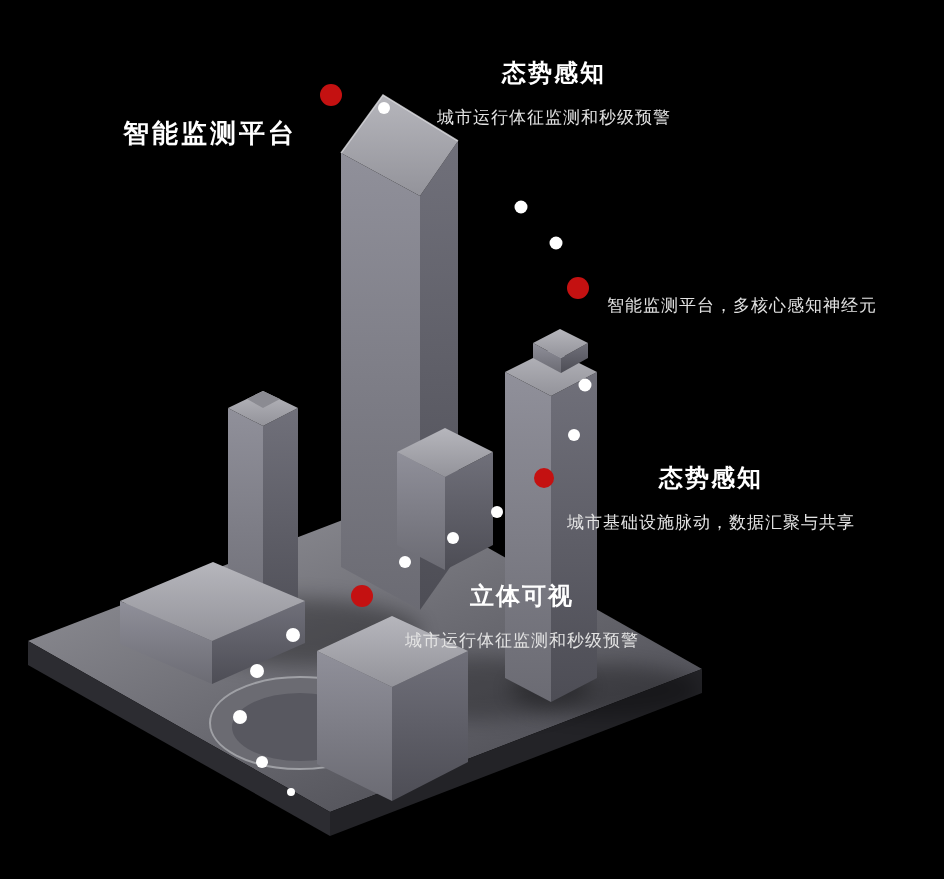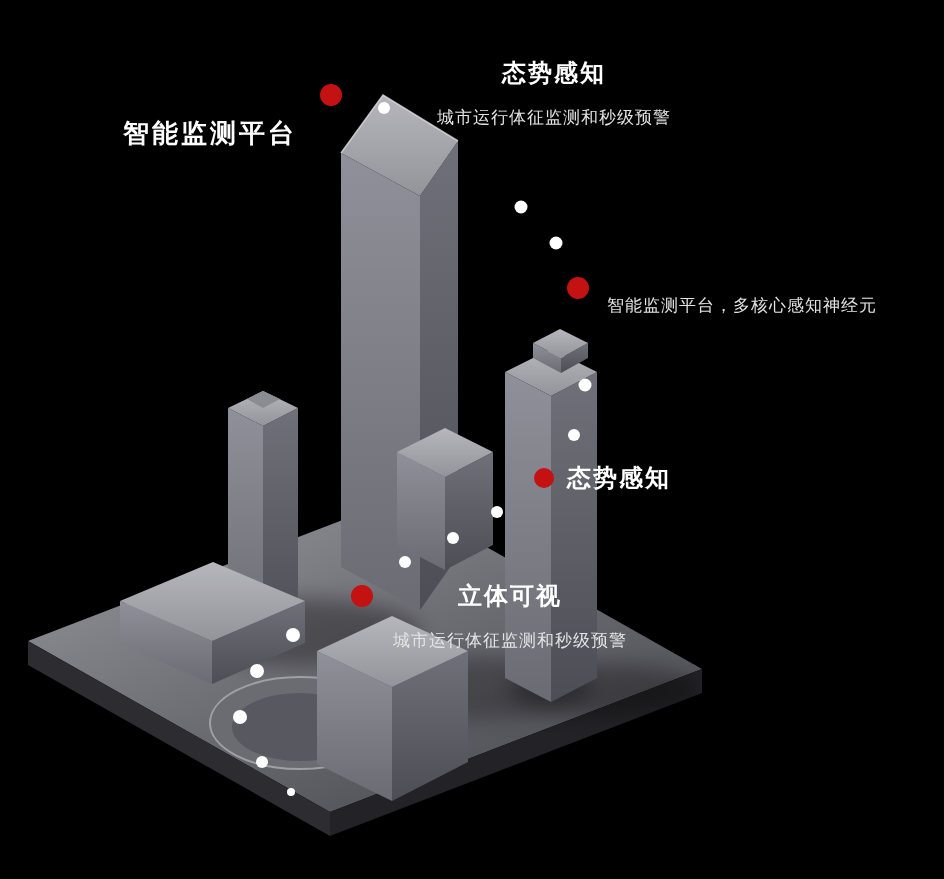--- a/index.html
+++ b/index.html
@@ -136,20 +136,21 @@
     <div class="name">态势感知</div>
     <div class="desc">城市运行体征监测和秒级预警</div>
   </div>
 
   <div class="feature" style="left:607px;top:274px;">
     <div class="desc">智能监测平台，多核心感知神经元</div>
   </div>
 
   <div class="feature" style="left:567px;top:465px;">
     <div class="name">态势感知</div>
+    <div class="desc">城市基础设施脉动，数据汇聚与共享</div>
   </div>
 
-  <div class="feature" style="left:393px;top:583px;">
+  <div class="feature" style="left:405px;top:583px;">
     <div class="name">立体可视</div>
     <div class="desc">城市运行体征监测和秒级预警</div>
   </div>
 
 </div>
 
 </body></html>

